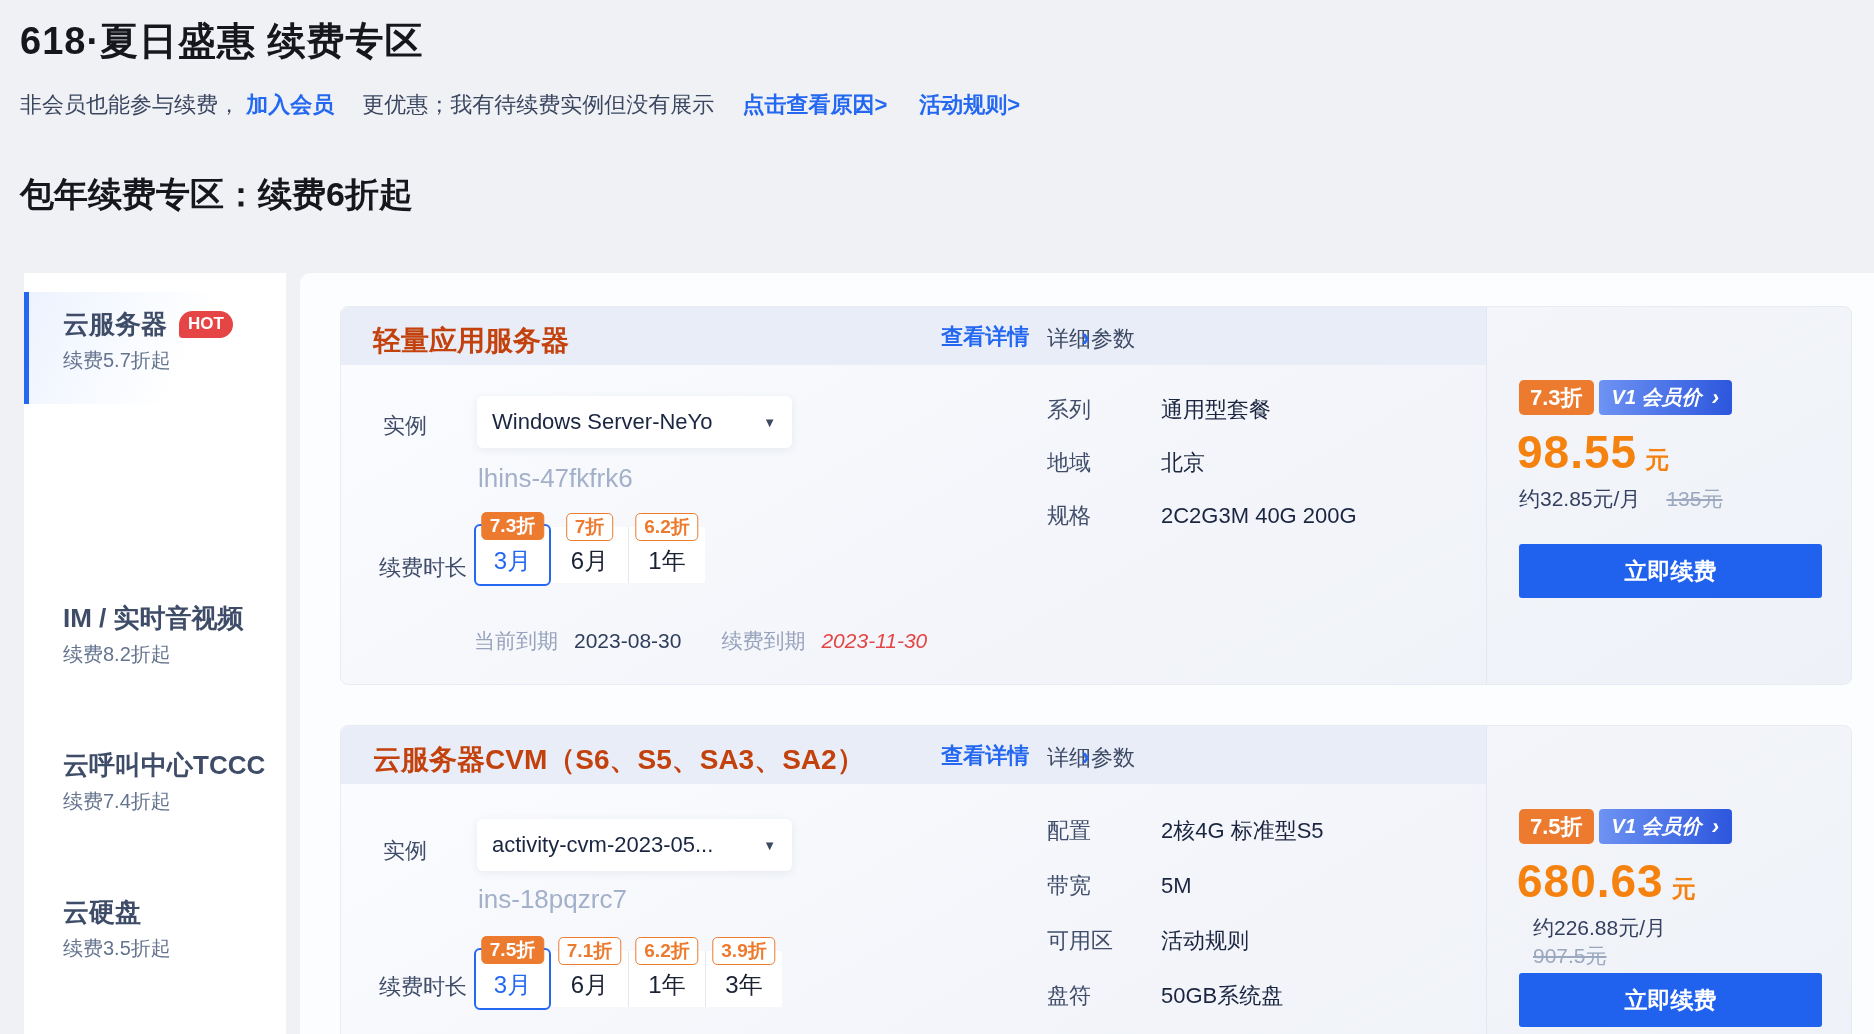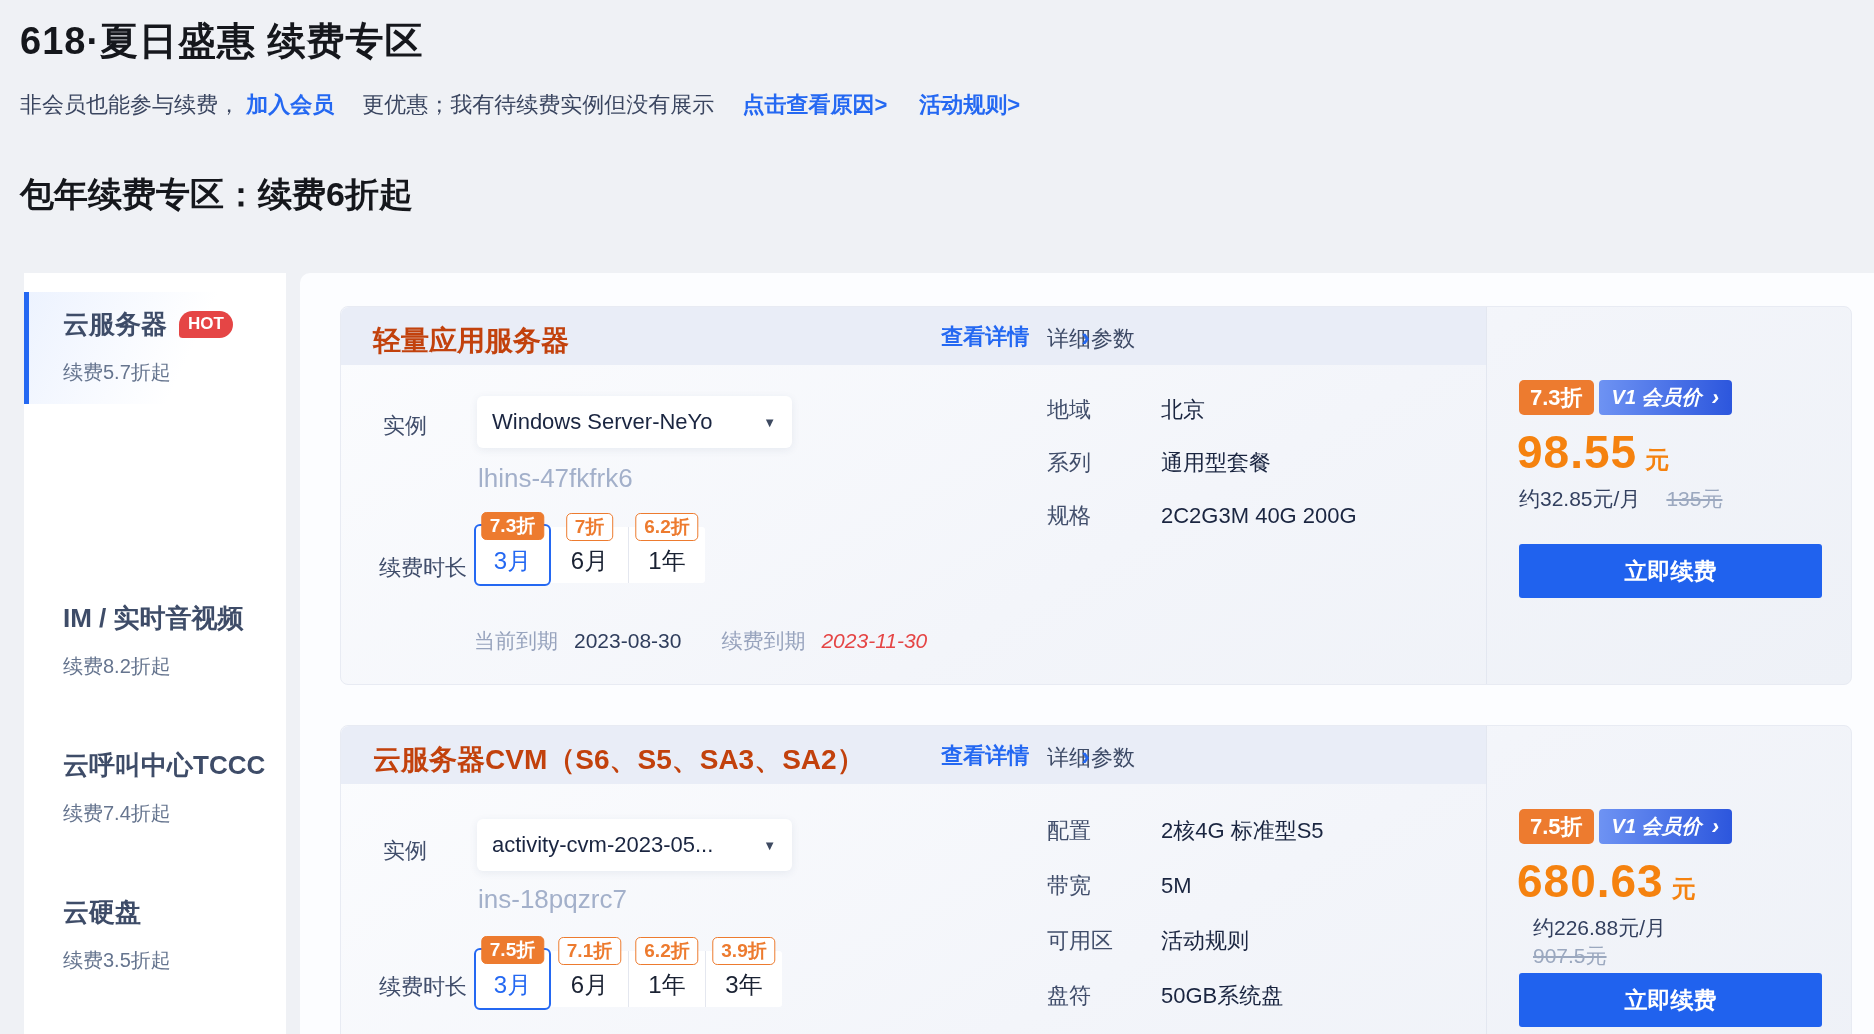--- a/index.html
+++ b/index.html
@@ -16,21 +16,21 @@
   .section-title { position:absolute; left:20px; top:172px; font-size:34px; font-weight:bold; color:#15171c; }
 
   
   .sidebar { position:absolute; left:24px; top:273px; width:262px; height:761px; background:#ffffff; }
   .side-item { position:absolute; left:0; width:262px; height:112px; padding:17px 0 0 39px; cursor:pointer; }
   .side-item.selected { background:linear-gradient(115deg, rgba(221,232,254,0.55) 0%, rgba(255,255,255,0) 62%); }
   .side-item.selected::before { content:""; position:absolute; left:0; top:0; bottom:0; width:5px; background:#2468f2; }
   .side-title-row { display:flex; align-items:center; }
   .side-title { font-size:26px; font-weight:bold; color:#3e4c68; line-height:30px; }
   .hot-badge { margin-left:12px; background:#e54545; color:#fff; font-size:17px; font-weight:bold; padding:3px 9px 4px; border-radius:14px 14px 14px 4px; line-height:20px; }
-  .side-sub { margin-top:20px; font-size:20px; color:#66758f; }
+  .side-sub { margin-top:8px; font-size:20px; color:#66758f; }
 
   
   .main-panel { position:absolute; left:300px; top:273px; width:1574px; height:761px; background:#fcfdff; border-radius:10px 0 0 0; }
 
   
   .card { position:absolute; left:340px; width:1512px; background:linear-gradient(150deg,#fbfcfe 0%,#f3f5fa 55%,#eef1f7 100%); border:1px solid #e8ebf3; border-radius:8px; }
   .card.c1 { top:306px; height:379px; }
   .card.c2 { top:725px; height:380px; }
   .card-head { position:absolute; left:0; top:0; width:1145px; height:58px; background:#e9edf7; border-radius:8px 0 0 0; }
   .card-title { position:absolute; left:32px; top:15px; font-size:28px; font-weight:bold; color:#c2410c; }
@@ -181,26 +181,26 @@
 
     <div class="dates-row">
       <span class="date-label">当前到期</span>
       <span class="date-value">2023-08-30</span>
       <span class="date-label second">续费到期</span>
       <span class="date-value red">2023-11-30</span>
     </div>
 
     <div class="specs">
       <div class="spec-row">
+        <span class="spec-label">系列</span>
+        <span class="spec-value">通用型套餐</span>
+      </div>
+      <div class="spec-row">
         <span class="spec-label">地域</span>
         <span class="spec-value">北京</span>
-      </div>
-      <div class="spec-row">
-        <span class="spec-label">系列</span>
-        <span class="spec-value">通用型套餐</span>
       </div>
       <div class="spec-row">
         <span class="spec-label">规格</span>
         <span class="spec-value">2C2G3M 40G 200G</span>
       </div>
     </div>
 
     <div class="price-col">
       <div class="badge-row">
         <span class="price-disc">7.3折</span>

